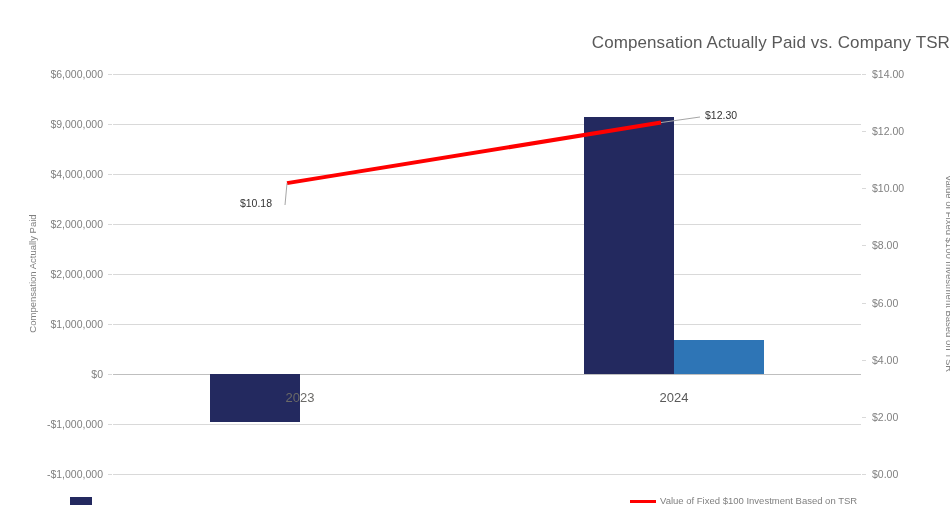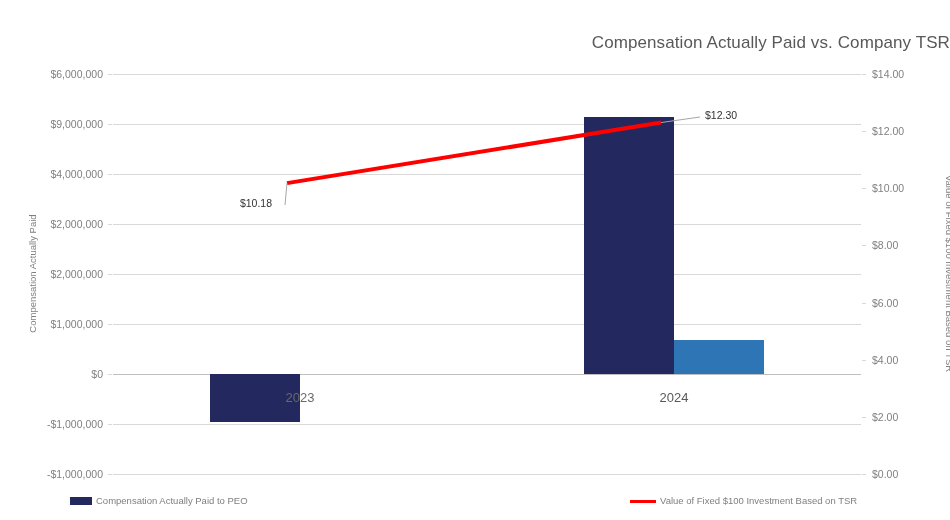--- a/index.html
+++ b/index.html
@@ -172,21 +172,20 @@
   </svg>
 
   <div id="labels-layer">
       <div class="data-label" style="left: 226px; top: 197px; width: 60px; text-align: center;">$10.18</div>
       <div class="data-label" style="left: 705px; top: 109px; width: 60px; text-align: left;">$12.30</div>
     </div>
 
   <div id="legend">
       <div class="legend-item" style="left: 70px;">
         <span class="swatch" style="background: rgb(35, 41, 95);"></span>
-        <span class="legend-text">Compensation Actually Paid to PEO</span>
       </div>
       <div class="legend-item" style="left: 630px;">
         <span class="swatch line" style="background: rgb(255, 0, 0);"></span>
         <span class="legend-text">Value of Fixed $100 Investment Based on TSR</span>
       </div>
     </div>
 
 </div>
 
 </body></html>

